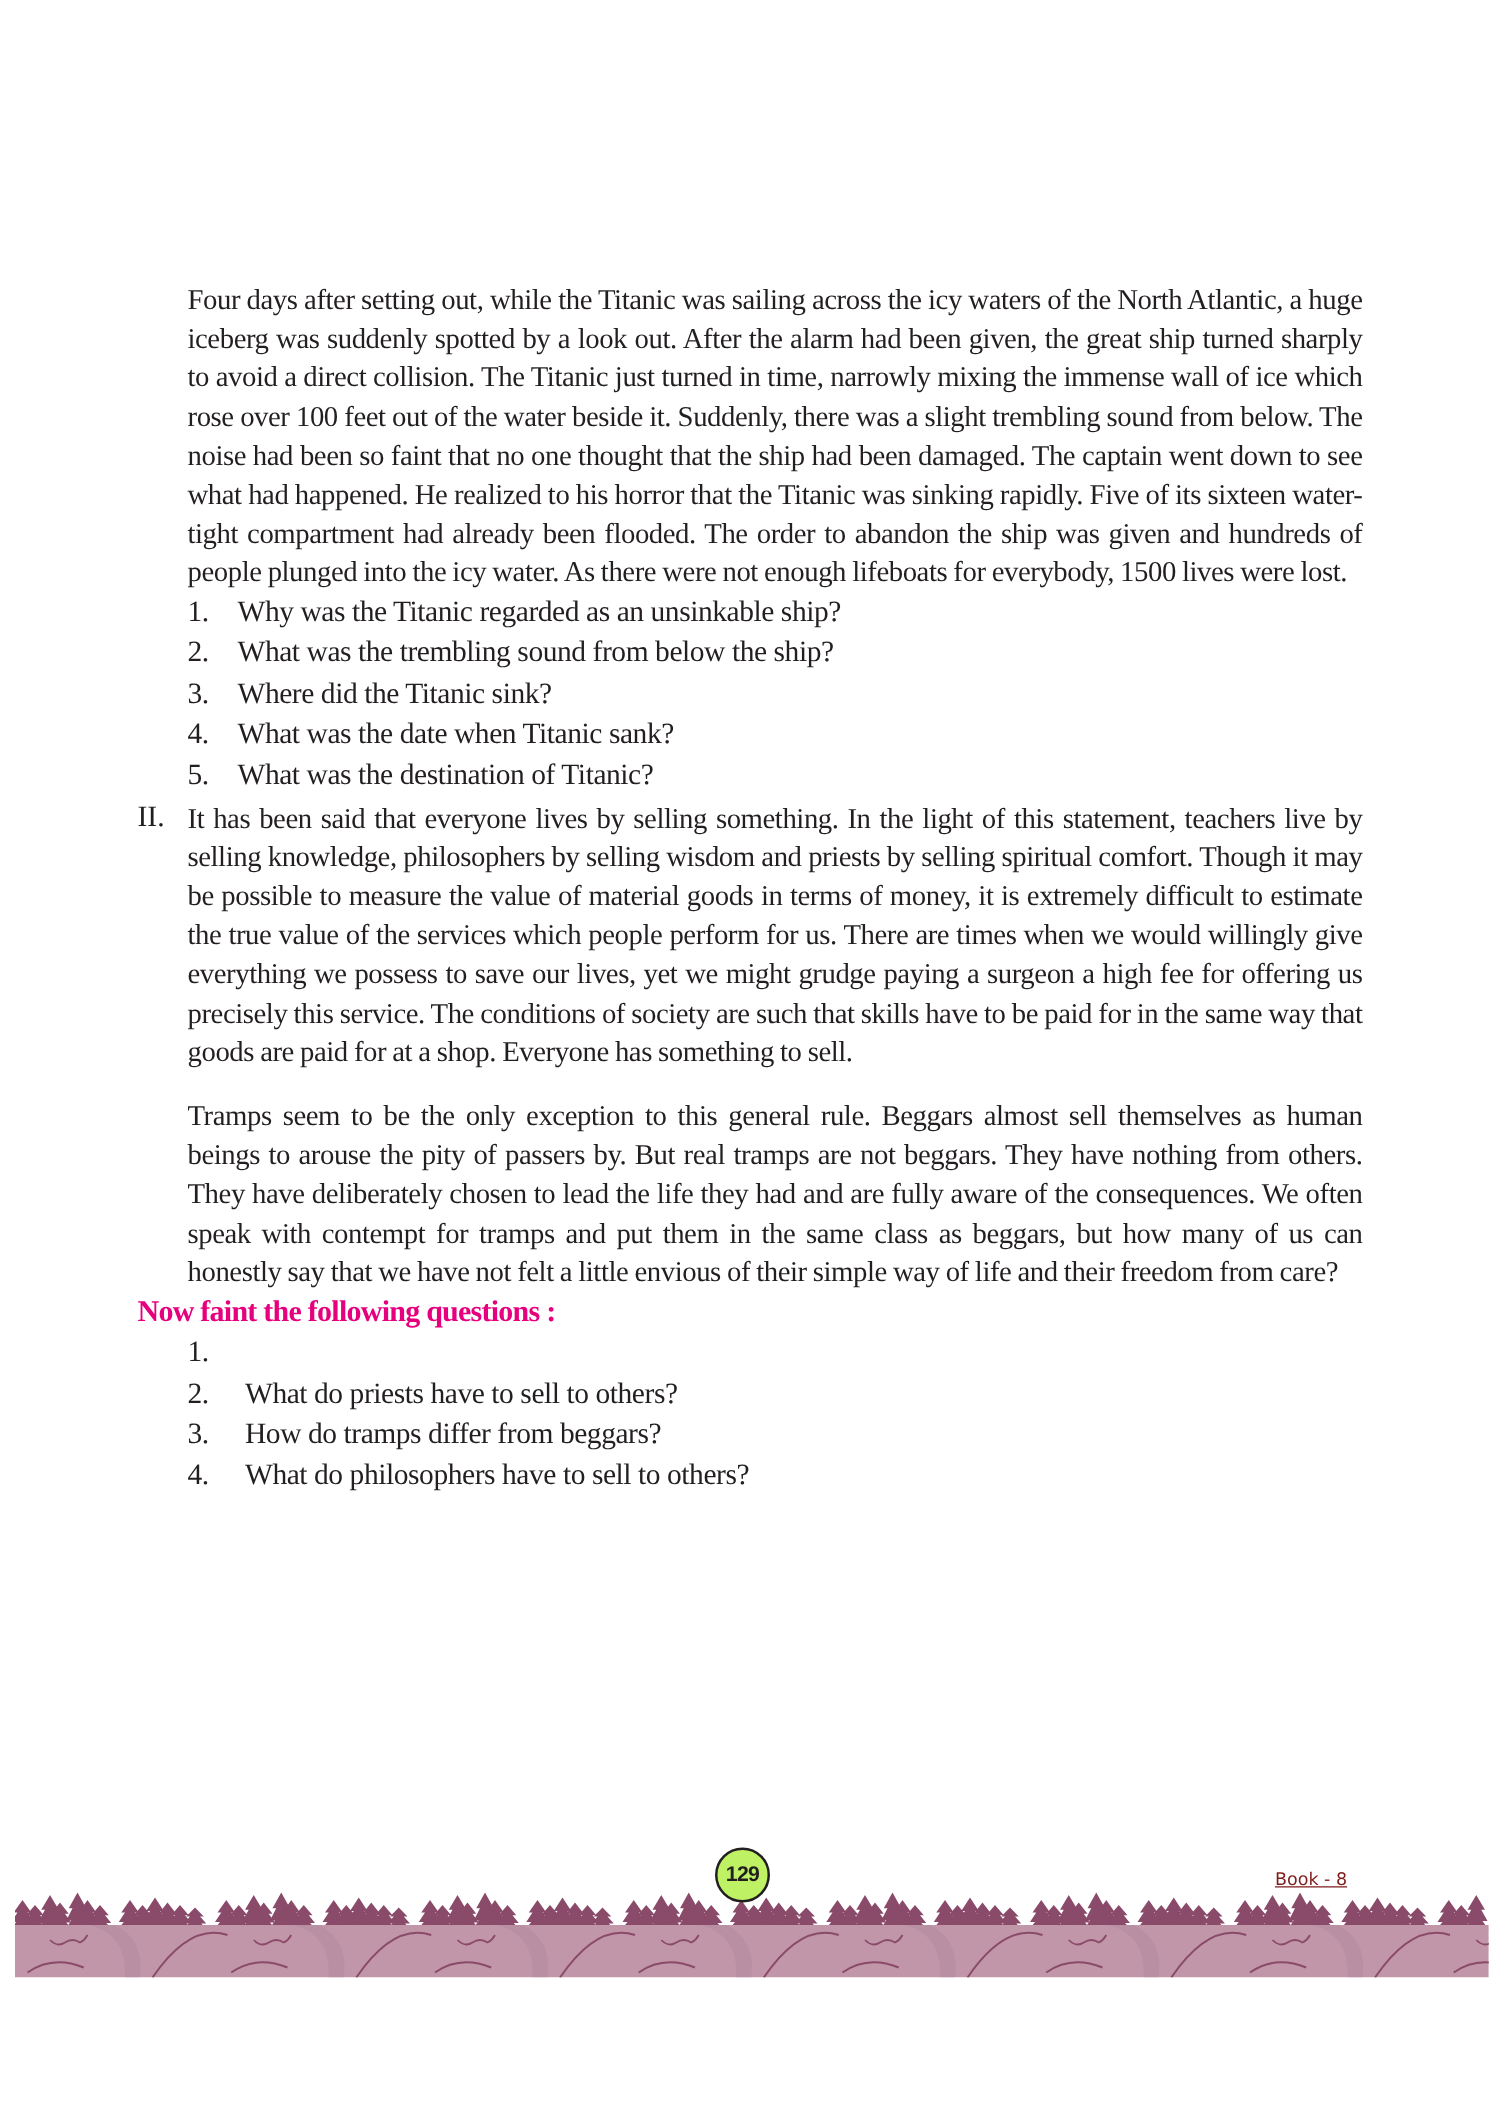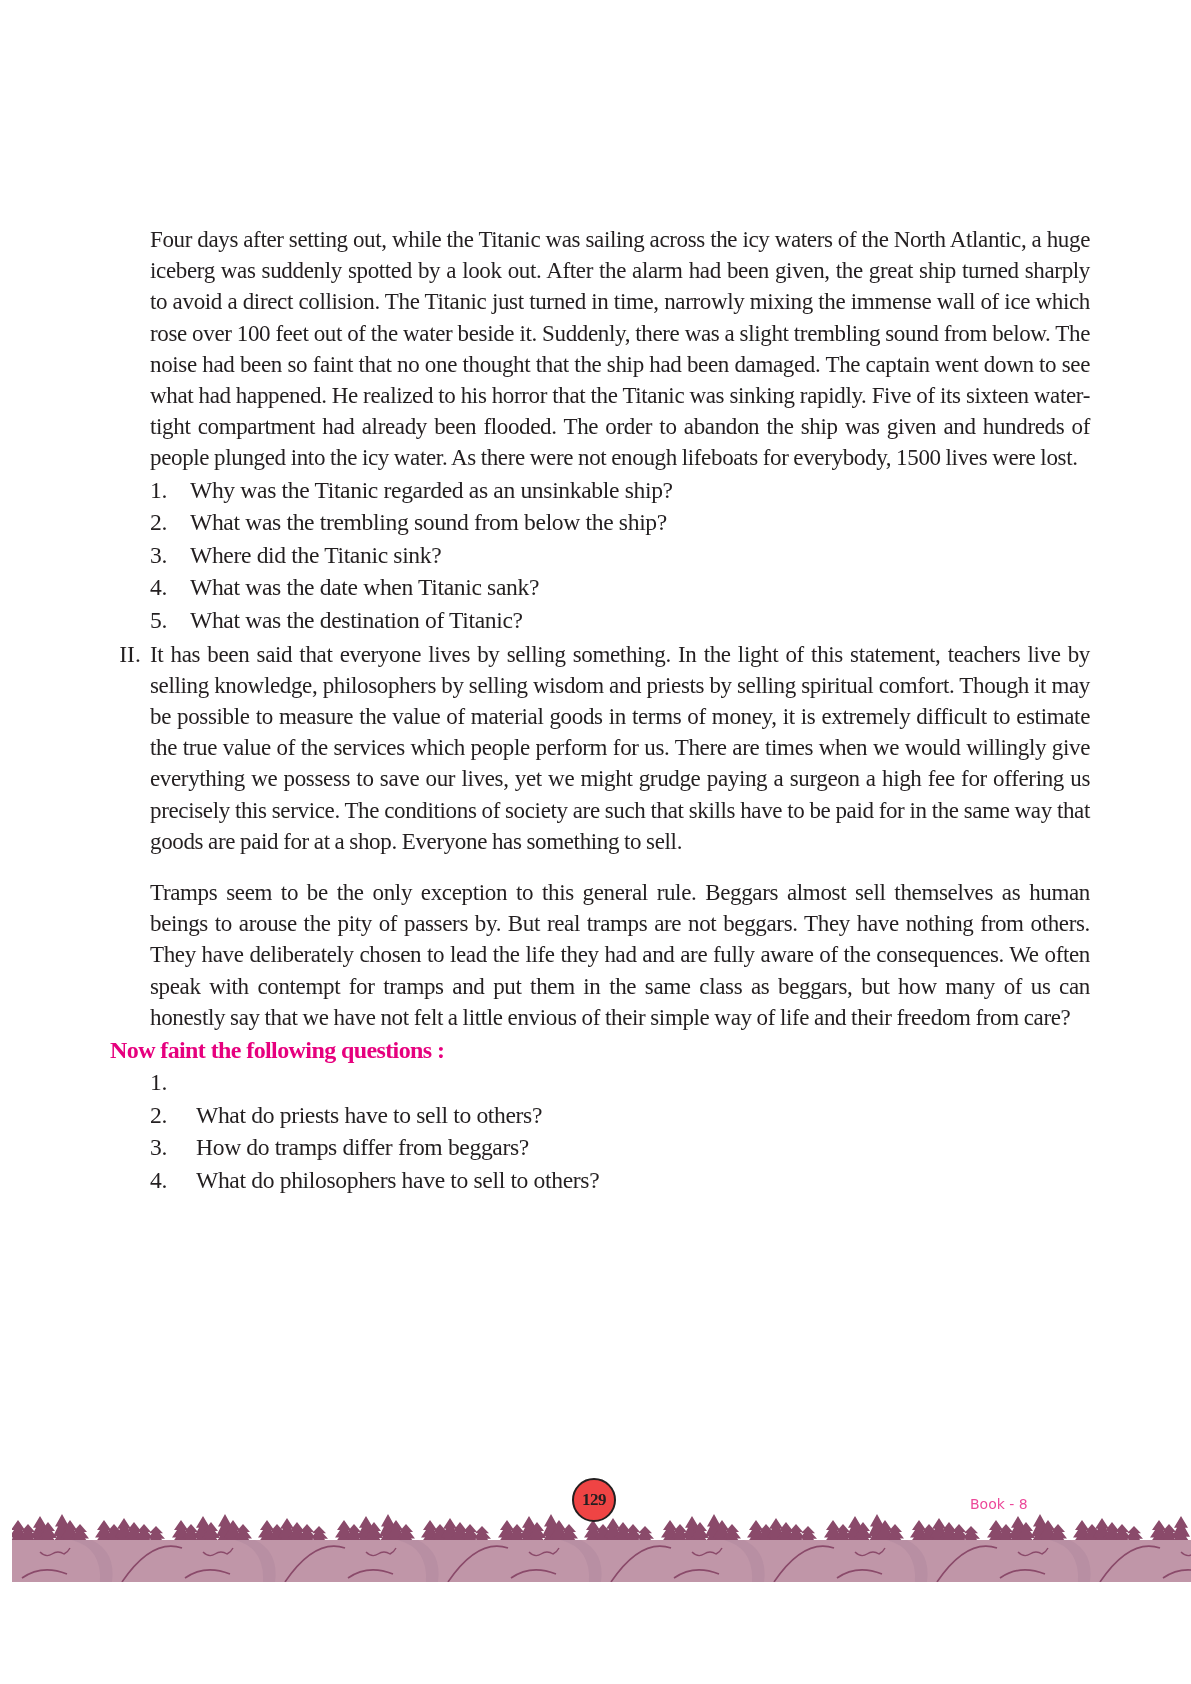--- a/index.html
+++ b/index.html
@@ -7,29 +7,29 @@
          font-family: "Liberation Serif", "DejaVu Serif", serif; color: #231f20; }
   .content { position: absolute; left: 110px; top: 224px; width: 980px; }
   .para { margin: 0 0 0 40px; font-size: 23px; line-height: 31.2px; text-align: justify; letter-spacing: -0.35px; word-spacing: -0.5px; }
   .para + .para { margin-top: 20px; }
   .heading { color: #e6007e; font-weight: bold; font-size: 24px; line-height: 31px; margin: 2px 0 0 0; letter-spacing: -0.6px; }
   ol.qlist { list-style: none; margin: 0; padding: 0 0 0 40px; }
   ol.qlist li { font-size: 23.6px; line-height: 32.6px; display: flex; letter-spacing: -0.35px; }
   ol.qlist li .num { width: 40px; flex: 0 0 40px; }
   ol.qlist.wide li .num { width: 46px; flex: 0 0 46px; }
   .section { display: flex; margin-top: 2px; }
-  .section .marker { width: 40px; flex: 0 0 40px; font-size: 23.6px; line-height: 31.2px; text-align: center; }
+  .section .marker { width: 40px; flex: 0 0 40px; font-size: 23.6px; line-height: 31.2px; }
   .section .body { flex: 1; }
   .section .body .para { margin-left: 0; }
   .footer-band { position: absolute; left: 12px; top: 1508px; width: 1179px; height: 74px; }
   .page-num { position: absolute; left: 572px; top: 1478px; width: 44px; height: 44px; border-radius: 50%;
-              background: #ef4444; border: 2.5px solid #231f20; box-sizing: border-box;
+              background: #bef264; border: 2.5px solid #231f20; box-sizing: border-box;
               display: flex; align-items: center; justify-content: center;
-              font-family: Liberation Serif, serif; font-weight: bold; font-size: 17px; color: #231f20; z-index: 2; letter-spacing: -0.5px; }
-  .book-label { position: absolute; left: 970px; top: 1496px; font-family: "DejaVu Sans", sans-serif; font-size: 14px; color: #ec4899; }
+              font-family: Liberation Sans, sans-serif; font-weight: bold; font-size: 17px; color: #231f20; z-index: 2; letter-spacing: -0.5px; }
+  .book-label { position: absolute; left: 1020px; top: 1496px; font-family: "DejaVu Sans", sans-serif; font-size: 14px; color: #7f1d1d; text-decoration: underline; }
 </style>
 </head>
 <body>
 
 <div class="content">
   <p class="para">Four days after setting out, while the Titanic was sailing across the icy waters of the North Atlantic, a huge iceberg was suddenly spotted by a look out. After the alarm had been given, the great ship turned sharply to avoid a direct collision. The Titanic just turned in time, narrowly mixing the immense wall of ice which rose over 100 feet out of the water beside it. Suddenly, there was a slight trembling sound from below. The noise had been so faint that no one thought that the ship had been damaged. The captain went down to see what had happened. He realized to his horror that the Titanic was sinking rapidly. Five of its sixteen water-tight compartment had already been flooded. The order to abandon the ship was given and hundreds of people plunged into the icy water. As there were not enough lifeboats for everybody, 1500 lives were lost.</p>
 
   <ol class="qlist">
     <li>
         <span class="num">1.</span>

